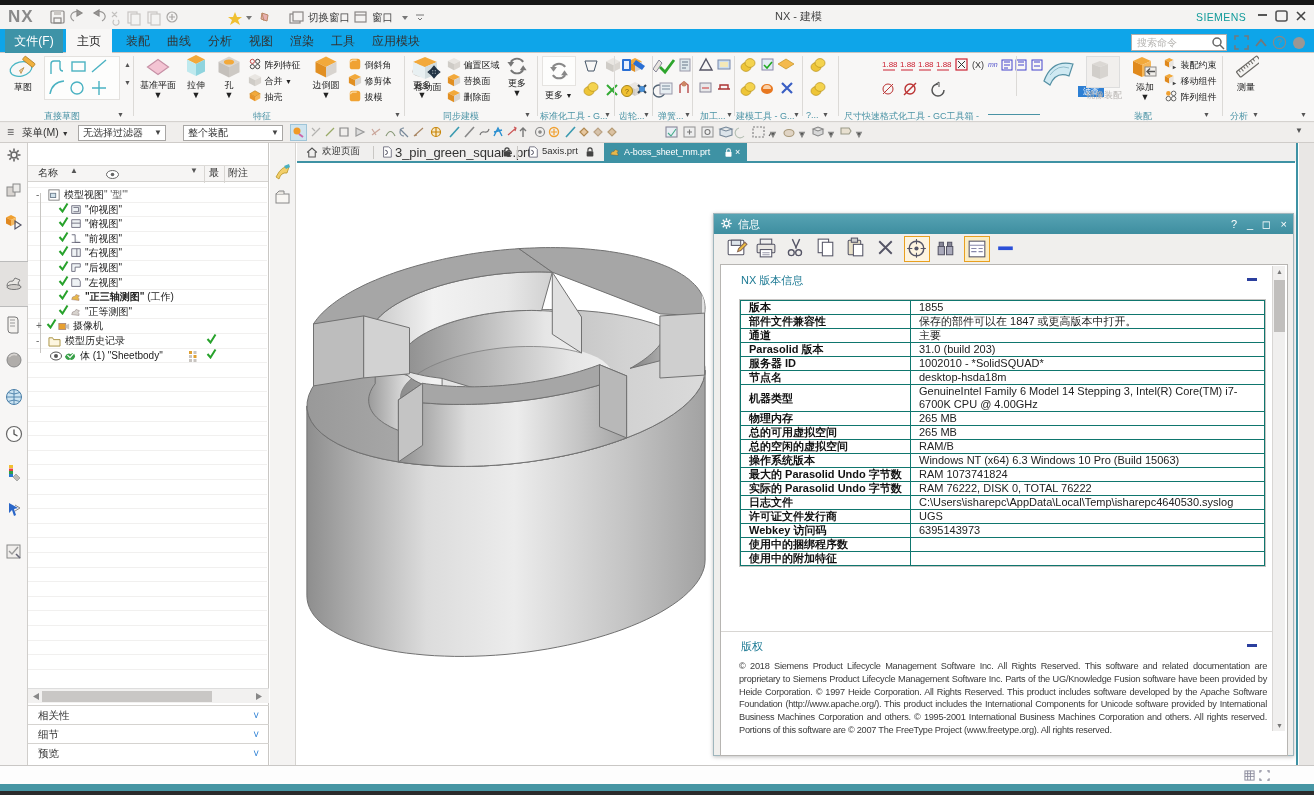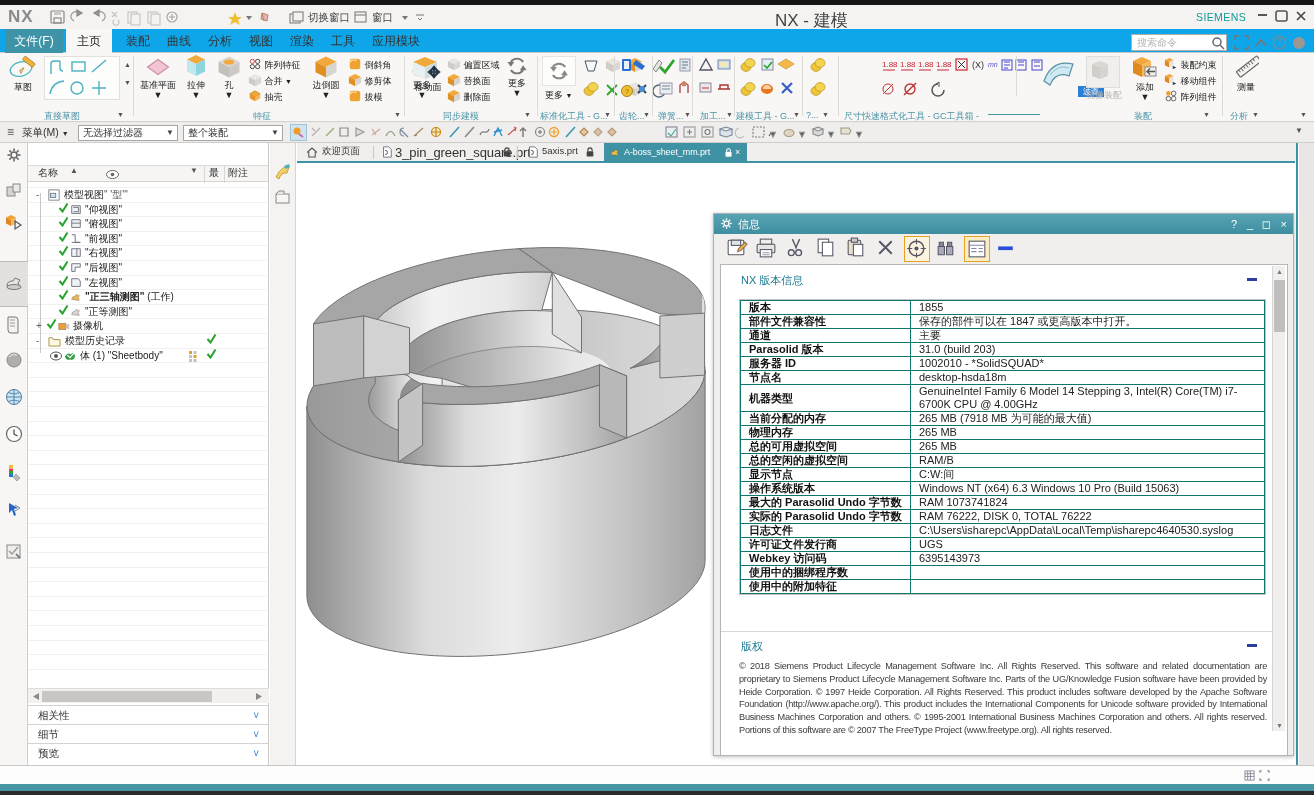--- a/index.html
+++ b/index.html
@@ -1,20 +1,20 @@
 <!DOCTYPE html>
 <html><head><meta charset="utf-8">
 <style>
 *{margin:0;padding:0;box-sizing:border-box}
 html,body{width:1314px;height:795px;overflow:hidden;font-family:"Liberation Sans",sans-serif;background:#eceae8}
 #app{position:relative;width:1314px;height:795px}
 #topblack{position:absolute;left:0;top:0;width:1314px;height:5px;background:#161616}
 #titlebar{position:absolute;left:0;top:5px;width:1314px;height:24px;background:#f4f3f2}
 #nxlogo{position:absolute;left:8px;top:2px;font-size:17px;font-weight:bold;color:#8a8a8a;letter-spacing:1px}
-#wintitle{position:absolute;left:775px;top:4px;font-size:17px;color:#444}
+#wintitle{position:absolute;left:775px;top:4px;font-size:11px;color:#444}
 #siemens{position:absolute;left:1196px;top:6px;font-size:10.5px;font-weight:normal;color:#0f9a9a;letter-spacing:0.4px}
 #tabrow{position:absolute;left:0;top:29px;width:1314px;height:24px;background:#0ea5e9;border-bottom:1px solid #c8c5c2}
 .rtab{position:absolute;top:0;height:24px;line-height:24px;font-size:12px;color:#333;text-align:center}
 #tab-file{background:#3e93a7;color:#fff}
 #tab-home{background:#f8f7f6;color:#222}
 #ribbon{position:absolute;left:0;top:53px;width:1314px;height:69px;background:#f8f7f6;border-bottom:1px solid #d5d2cf}
 .rsep{position:absolute;top:3px;width:1px;height:60px;background:#dcdad7}
 .glabel{position:absolute;top:57px;font-size:9px;color:#4a93a5;white-space:nowrap}
 .gdrop{position:absolute;top:58px;font-size:7px;color:#555}
 .bigbtn{position:absolute;top:2px;width:34px;text-align:center}
@@ -537,21 +537,21 @@
         <circle cx="8" cy="8" r="6.5" fill="none" stroke="#888" stroke-width="1.3"></circle>
         <text x="8" y="11" font-size="9" text-anchor="middle" fill="#888" font-family="Liberation Sans">?</text>
       </svg>
 <svg style="position:absolute;left:1292px;top:-17px" width="14" height="14" viewBox="0 0 14 14">
         <circle cx="7" cy="7" r="6" fill="#9a9794"></circle>
       </svg>
 </div>
 <div id="toolbar2">
  <span style="position:absolute;left:7px;top:2px;font-size:12px;color:#555">≡</span>
  <span style="position:absolute;left:22px;top:0;font-size:10.5px;color:#333;line-height:19px">菜单(M) <span style="font-size:7px">▼</span></span>
- <div class="combo" style="left:78px;width:100px">无选择过滤器</div>
+ <div class="combo" style="left:78px;width:88px">无选择过滤器</div>
  <div class="combo" style="left:183px;width:100px">整个装配</div>
  <div style="position:absolute;left:290px;top:1px;width:17px;height:17px;background:#cfe4ef;border:1px solid #9ec4d8"></div>
  <svg style="position:absolute;left:292px;top:3px" width="13" height="13" viewBox="0 0 13 13">
         <circle cx="5" cy="5" r="3.5" fill="#f09a28"></circle>
         <path d="M7,8 l4,3" stroke="#c6a" stroke-width="2"></path>
       </svg>
  <svg style="position:absolute;left:310px;top:2px" width="350" height="15" viewBox="0 0 350 15" font-family="Liberation Sans">
   <g fill="none" stroke="#8a8a88" stroke-width="1.2">
    <path d="M2,11 l8,-8 m-8,0 l3,3" opacity="0.6"></path>
    <path d="M16,11 l8,-8" stroke="#9a6"></path>
@@ -1049,38 +1049,30 @@
               </tr>
               <tr>
                 <td class="l">节点名</td>
                 <td>desktop-hsda18m</td>
               </tr>
               <tr>
                 <td class="l">机器类型</td>
                 <td style="white-space:normal;line-height:13px;height:27px">GenuineIntel Family 6 Model 14 Stepping 3, Intel(R) Core(TM) i7-6700K CPU @ 4.00GHz</td>
               </tr>
               <tr>
-                <td class="l">当前分配的内存</td>
-                <td>265 MB (7918 MB 为可能的最大值)</td>
-              </tr>
-              <tr>
                 <td class="l">物理内存</td>
                 <td>265 MB</td>
               </tr>
               <tr>
                 <td class="l">总的可用虚拟空间</td>
                 <td>265 MB</td>
               </tr>
               <tr>
                 <td class="l">总的空闲的虚拟空间</td>
                 <td>RAM/B</td>
-              </tr>
-              <tr>
-                <td class="l">显示节点</td>
-                <td>C:W:间</td>
               </tr>
               <tr>
                 <td class="l">操作系统版本</td>
                 <td>Windows NT (x64) 6.3 Windows 10 Pro (Build 15063)</td>
               </tr>
               <tr>
                 <td class="l">最大的 Parasolid Undo 字节数</td>
                 <td>RAM 1073741824</td>
               </tr>
               <tr>

